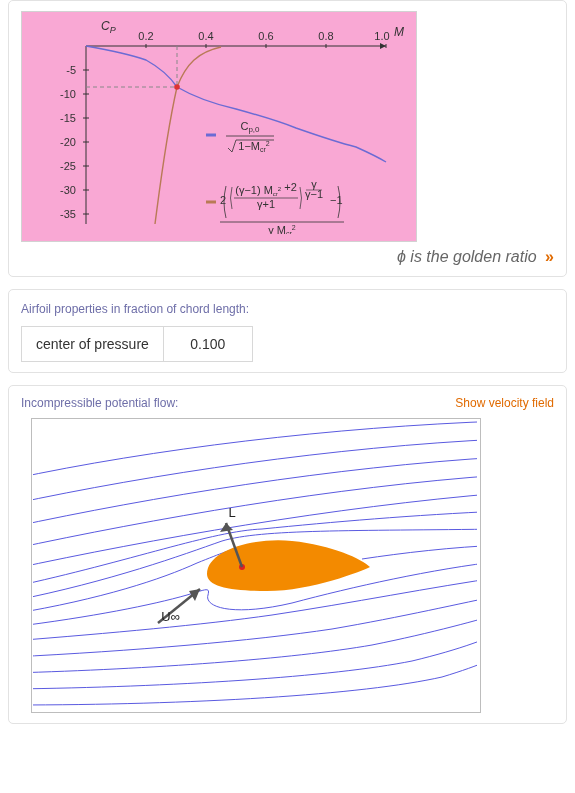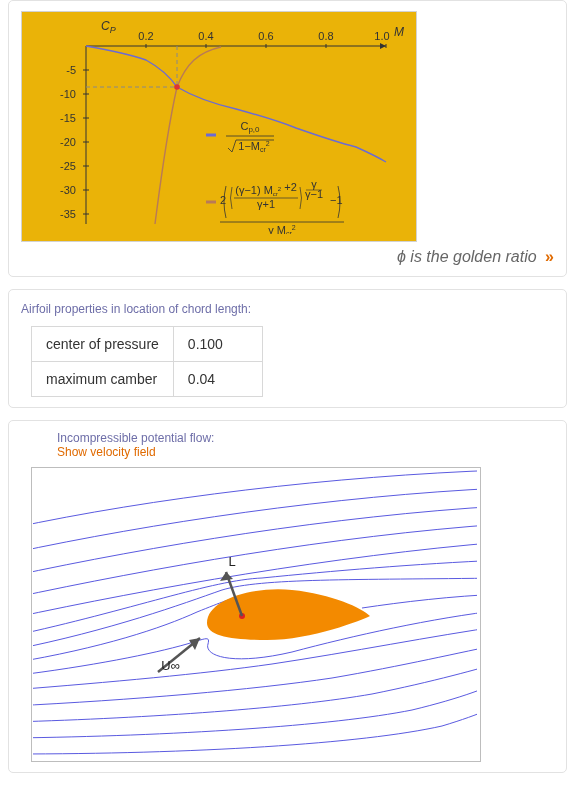--- a/index.html
+++ b/index.html
@@ -17,21 +17,21 @@
   .card {
     border: 1px solid #e2e2e2;
     border-radius: 5px;
     background: #fff;
     margin-bottom: 12px;
     padding: 10px 12px;
     box-shadow: 0 0 0 rgba(0,0,0,0);
   }
   .chart-frame {
     border: 1px solid #d2d2d2;
-    background: #eab308;
+    background: #f9a8d4;
     padding: 4px;
     width: 386px;
     margin-bottom: 6px;
   }
   .right-note {
     text-align: right;
     font-size: 16px;
     color: #666;
     font-style: italic;
   }
@@ -41,37 +41,36 @@
     font-weight: bold;
     margin-left: 4px;
   }
   .section-title {
     color: #6e6ea8;
     font-size: 12px;
     margin: 2px 0 10px;
   }
   table.props {
     border-collapse: collapse;
-    margin-left: 10px;
+    text-align: center;
   }
   table.props td {
     border: 1px solid #d8d8d8;
     padding: 9px 14px;
     font-size: 14px;
     color: #333;
   }
   table.props td.v {
     width: 60px;
   }
   .flow-header {
     display: flex;
     justify-content: space-between;
     align-items: baseline;
     margin-bottom: 8px;
-    flex-direction: column;
   }
   .link-orange {
     color: #e06a00;
     font-size: 12px;
     cursor: pointer;
     margin-left: 36px;
   }
   .flow-frame {
     border: 1px solid #bdbdbd;
     width: 448px;
@@ -189,30 +188,26 @@
         </g>
       </svg>
     </div>
     <div class="right-note">
       <span>ϕ is the golden ratio</span>
       <span class="rr">»</span>
     </div>
   </div>
 
   <div class="card">
-    <div class="section-title">Airfoil properties in location of chord length:</div>
+    <div class="section-title">Airfoil properties in fraction of chord length:</div>
     <table class="props">
       <tbody>
           <tr>
         <td>center of pressure</td>
         <td class="v">0.100</td>
-      </tr>
-      <tr>
-        <td>maximum camber</td>
-        <td class="v">0.04</td>
       </tr>
     </tbody>
       </table>
   </div>
 
   <div class="card">
     <div class="flow-header">
       <div class="section-title" style="margin:0">Incompressible potential flow:</div>
       <div class="link-orange">Show velocity field</div>
     </div>

